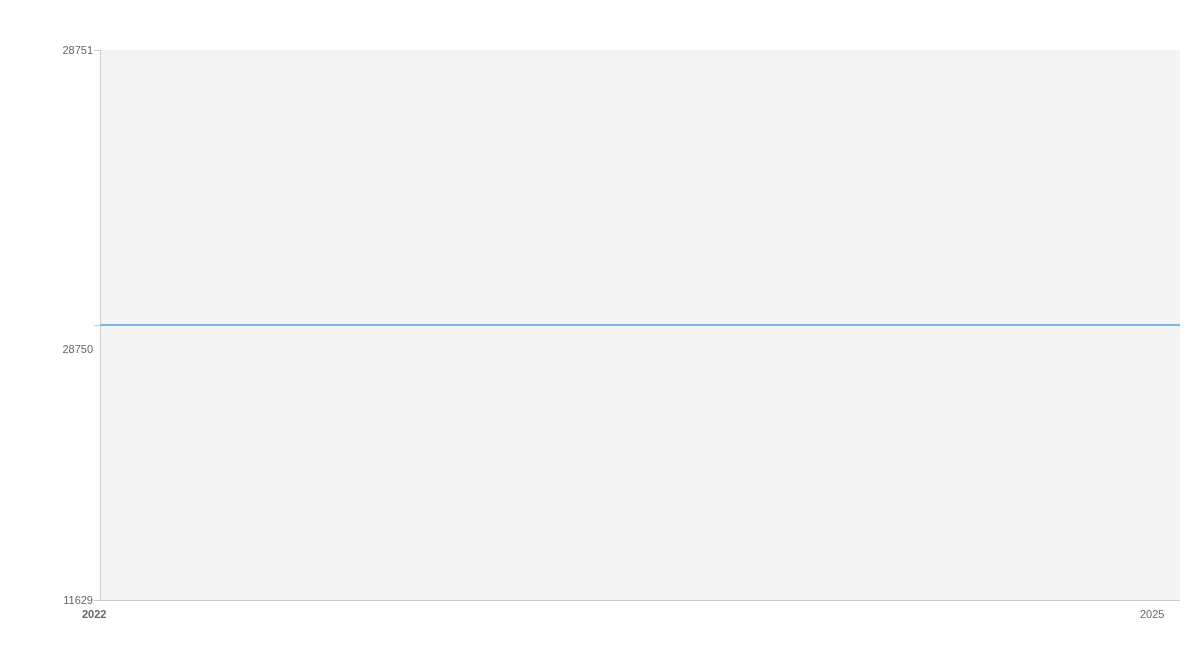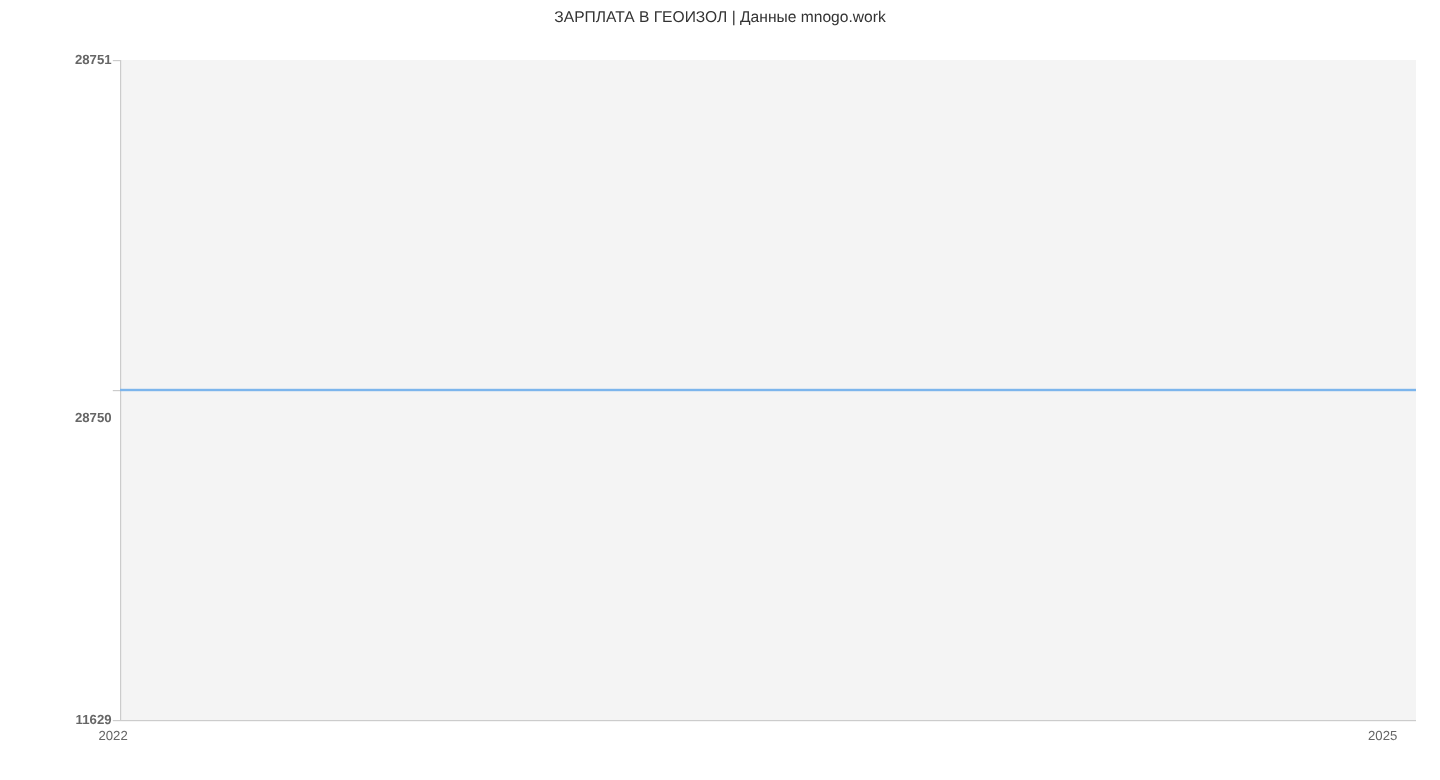--- a/index.html
+++ b/index.html
@@ -52,21 +52,20 @@
     top: 50px;
     height: 550px;
   }
   .ytick {
     position: absolute;
     right: 1107px; 
     font-size: 11px;
     color: #666;
     text-align: right;
     white-space: nowrap;
-    font-weight: bold;
   }
   .ytick-mark {
     position: absolute;
     background: #cccccc;
     height: 1px;
     width: 6px;
     left: 94px;
   }
   .xtick {
     position: absolute;
@@ -79,32 +78,31 @@
     position: absolute;
     height: 2px;
     background: #7cb5ec;
   }
 </style>
 </head>
 <body>
 
 <div class="container">
 
-  <div class="title">ЗАРПЛАТА В ГЕОИЗОЛ | Данные mnogo.work</div>
 
   <div class="plot-area"></div>
   <div class="axis-line-left"></div>
   <div class="axis-line-bottom"></div>
 
   <div class="ytick-mark" style="top:50px;"></div>
   <div class="ytick-mark" style="top:325px;"></div>
   <div class="ytick-mark" style="top:600px;"></div>
 
   <div class="ytick" style="top:44px;">28751</div>
   <div class="ytick" style="top:319px;margin-top:24px;">28750</div>
   <div class="ytick" style="top:594px;">11629</div>
 
-  <div class="xtick" style="left:82px;">2022</div>
+  <div class="xtick" style="left:82px;font-weight:bold;">2022</div>
   <div class="xtick" style="left:1140px;">2025</div>
 
   <div class="data-line" style="left:100px; top:324px; width:1080px;"></div>
 
 </div>
 
 </body></html>

